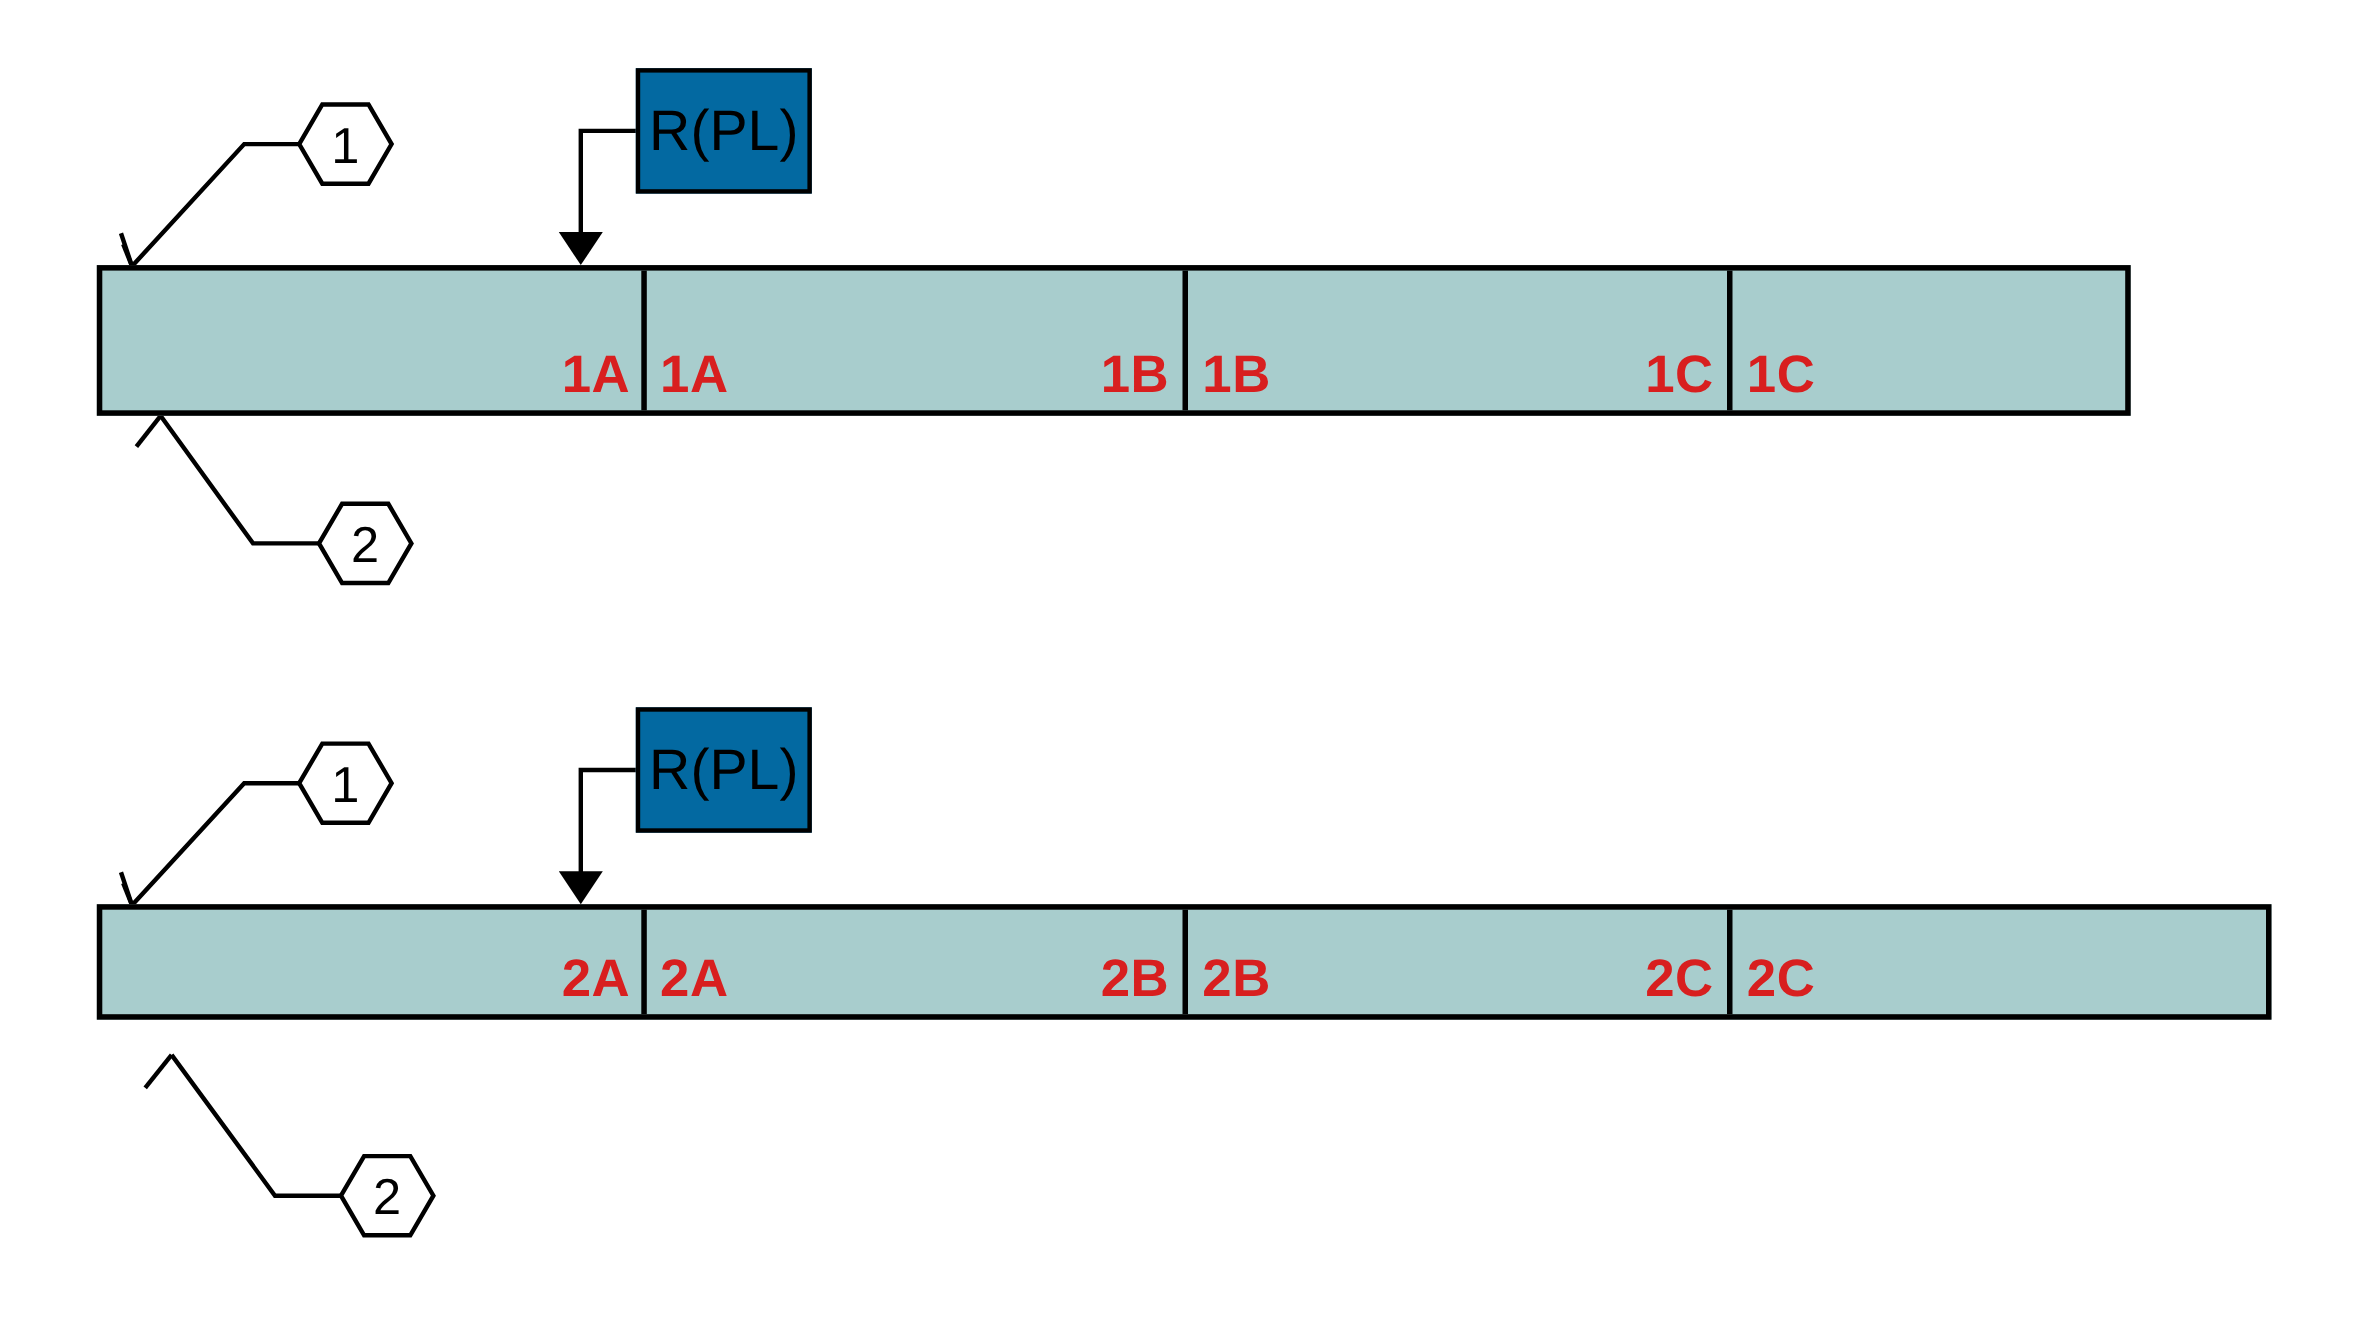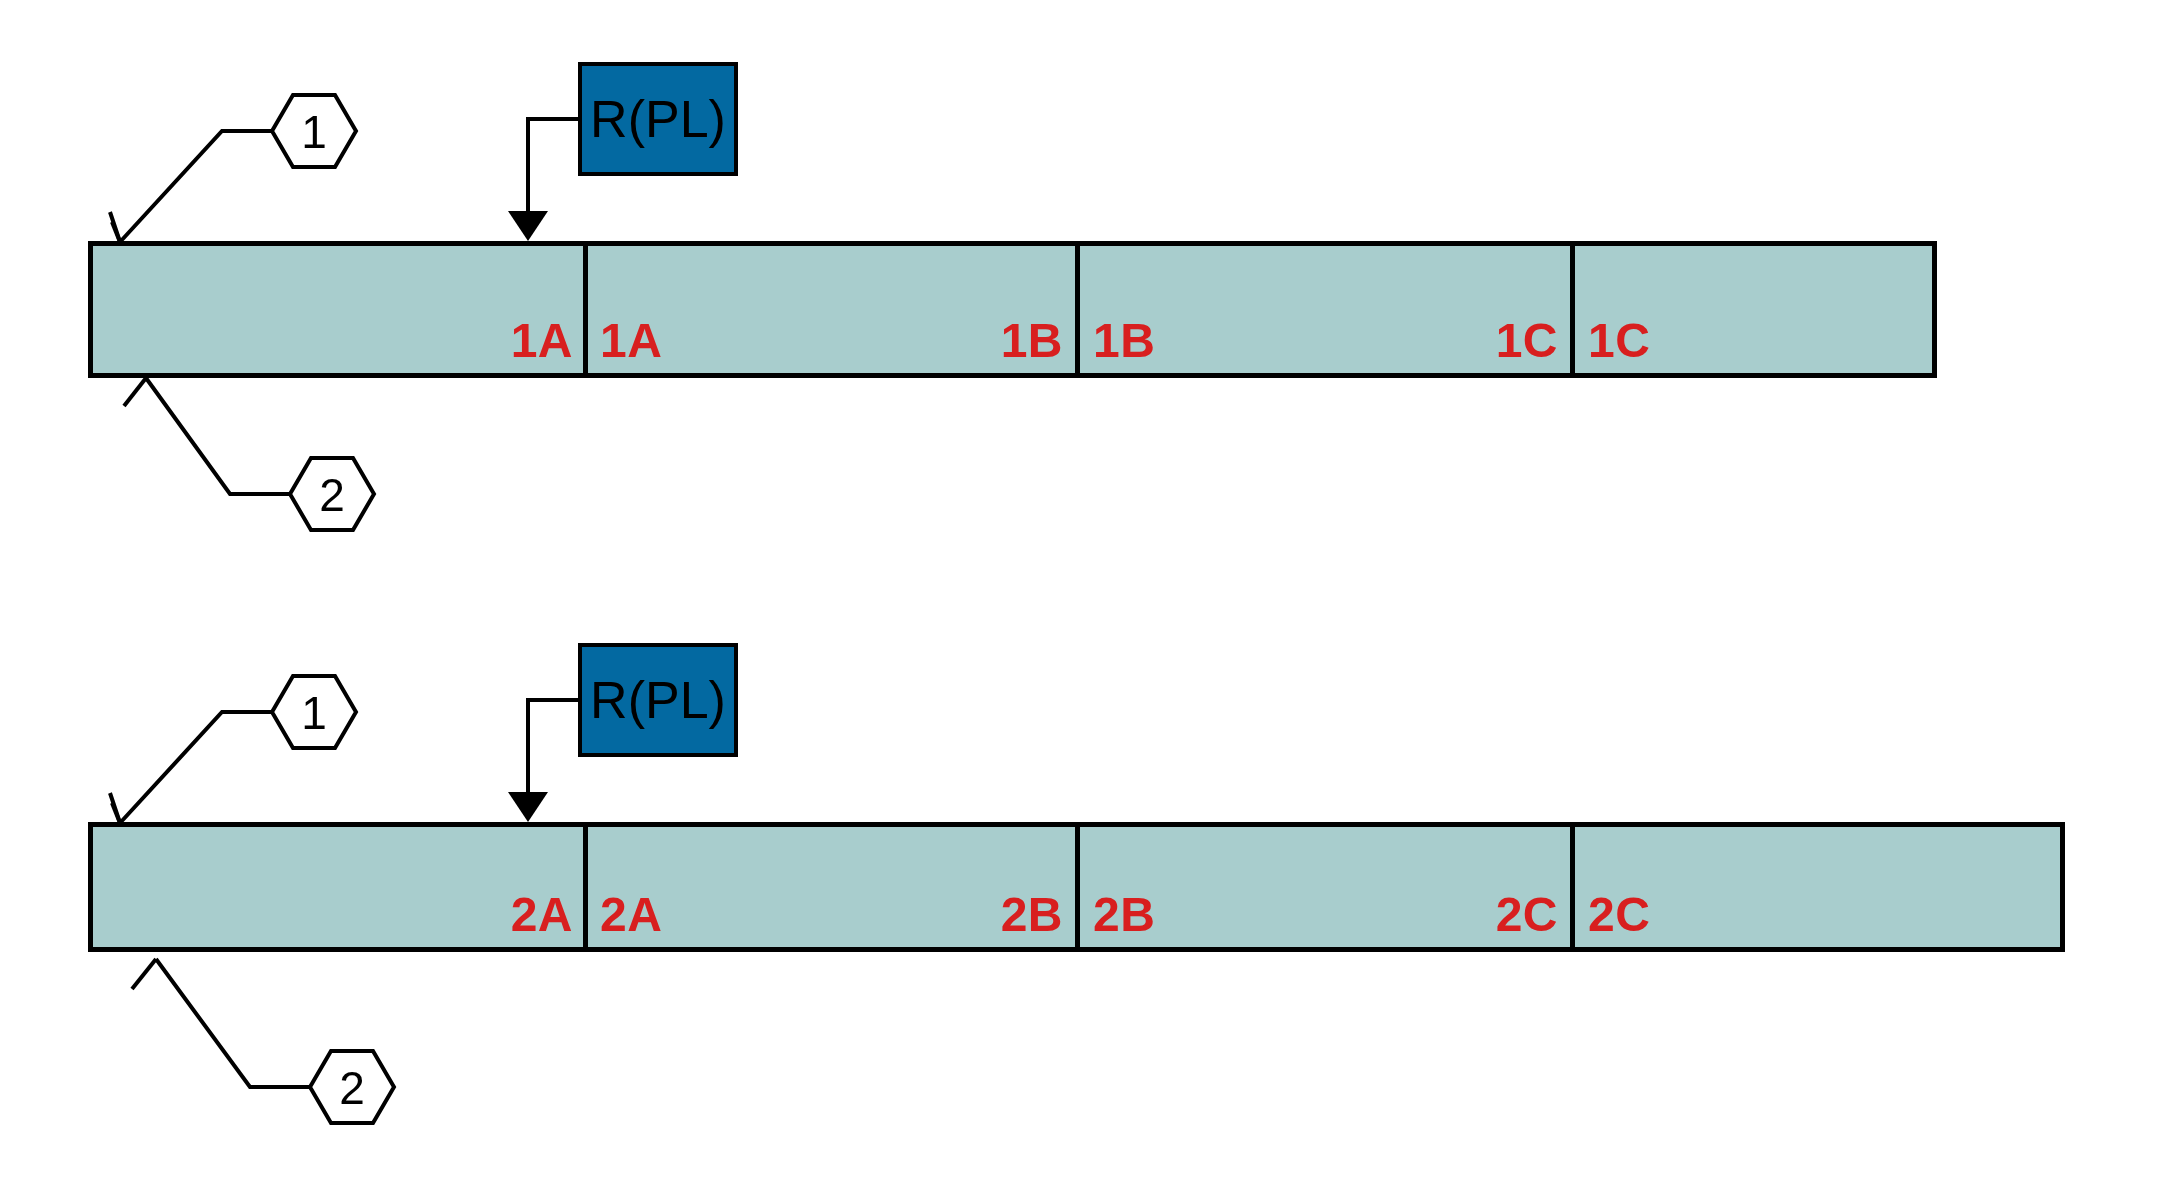--- a/index.html
+++ b/index.html
@@ -170,21 +170,21 @@
 
     <div class="hex" style="left:310px; top:467px;">
       <svg width="84" height="78" viewBox="0 0 84 78">
         <polygon points="0,39 21,3 63,3 84,39 63,75 21,75" fill="#ffffff" stroke="#000000" stroke-width="4"></polygon>
         <text class="hex-num" x="42" y="40">2</text>
       </svg>
     </div>
 
     <div class="rpl-box" style="left:578px; top:62px; width:160px; height:114px;">R(PL)</div>
 
-    <div class="bar" style="left:88px; top:241px; width:1977px; height:130px;">
+    <div class="bar" style="left:88px; top:241px; width:1977px; height:105px;">
       <div class="seg-divider" style="left:490px;"></div>
       <div class="seg-divider" style="left:982px;"></div>
       <div class="seg-divider" style="left:1477px;"></div>
 
       <div class="cell-label right" style="left:330px; width:150px;">2A</div>
       <div class="cell-label left" style="left:507px; width:160px;">2A</div>
 
       <div class="cell-label right" style="left:820px; width:150px;">2B</div>
       <div class="cell-label left" style="left:1000px; width:160px;">2B</div>
 

